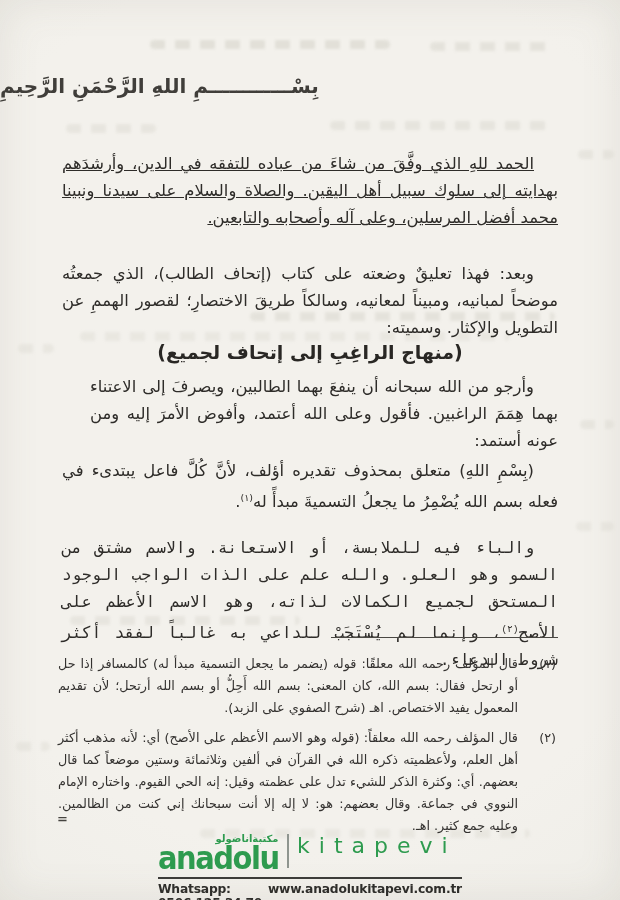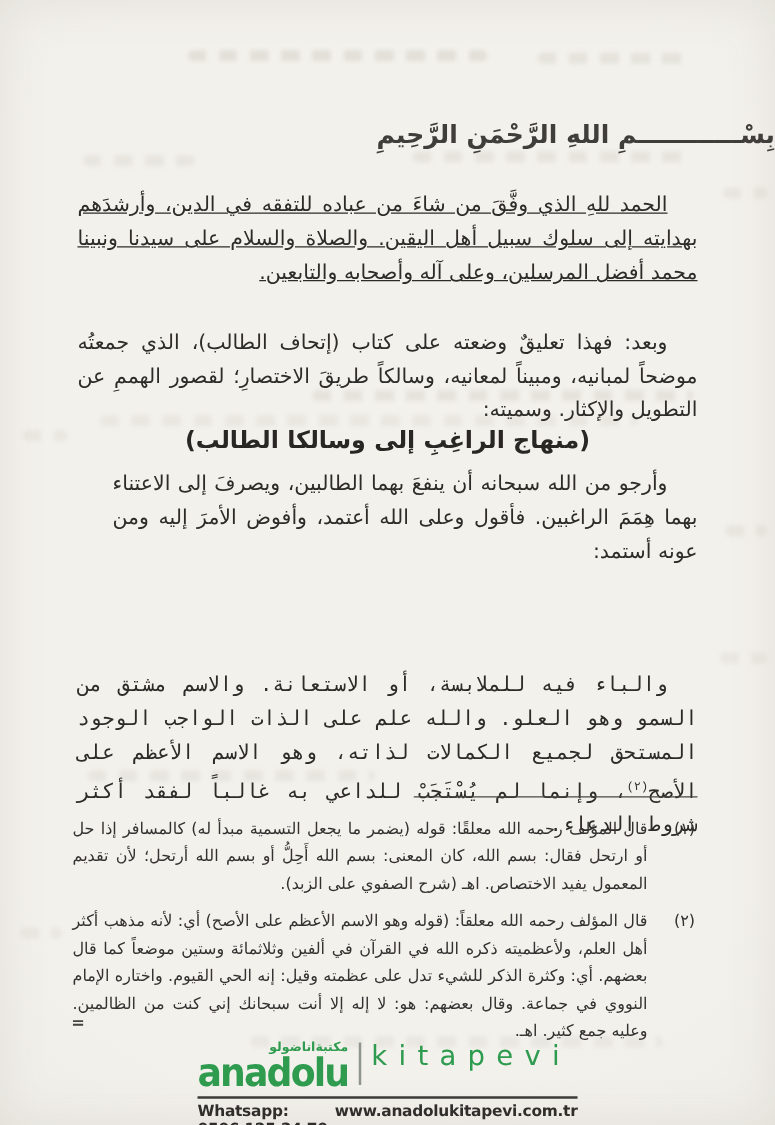--- a/index.html
+++ b/index.html
@@ -5,22 +5,22 @@
   html,body{margin:0;padding:0;}
   body{background:#777;font-family:"DejaVu Sans",sans-serif;}
   .page{
     position:relative;width:620px;height:900px;overflow:hidden;
     background:radial-gradient(ellipse 120% 90% at 50% 45%, #f3f1ec 55%, #ecebe5 92%, #e7e6df 100%);
     box-shadow:inset 0 0 40px rgba(120,115,100,.12);
   }
   
   .ar{direction:rtl;color:#2e2c29;}
   .bismillah{
-    position:absolute;top:74px;left:0;right:0;text-align:right;
-    font-size:20px;font-weight:bold;color:#403e3a;letter-spacing:-1px;margin-top:21px;
+    position:absolute;top:74px;left:0;right:0;text-align:left;
+    font-size:20px;font-weight:bold;color:#403e3a;letter-spacing:-1px;
   }
   .para{
     position:absolute;right:62px;left:62px;
     font-size:16.4px;line-height:27px;text-align:justify;text-indent:24px;
   }
   .book-title{
     position:absolute;right:62px;left:62px;text-align:center;
     font-size:19px;font-weight:bold;color:#292724;
   }
   sup.fnref{font-size:9.5px;vertical-align:6px;letter-spacing:0;}
@@ -85,24 +85,25 @@
   <div class="ghost" style="top:616px;left:70px;width:230px;opacity:.4;"></div>
   <div class="ghost" style="top:742px;left:16px;width:34px;opacity:.35;"></div>
   <div class="ghost" style="top:829px;left:200px;width:330px;opacity:.35;"></div>
 
   <div class="bismillah ar">بِسْــــــــــــمِ اللهِ الرَّحْمَنِ الرَّحِيمِ</div>
 
   <p class="para ar" style="top:134px;text-decoration:underline;">الحمد للهِ الذي وفَّقَ من شاءَ من عباده للتفقه في الدين، وأرشدَهم بهدايته إلى سلوك سبيل أهل اليقين. والصلاة والسلام على سيدنا ونبينا محمد أفضل المرسلين، وعلى آله وأصحابه والتابعين.</p>
 
   <p class="para ar" style="top:228px;margin-top:32px;">وبعد: فهذا تعليقٌ وضعته على كتاب (إتحاف الطالب)، الذي جمعتُه موضحاً لمبانيه، ومبيناً لمعانيه، وسالكاً طريقَ الاختصارِ؛ لقصور الهممِ عن التطويل والإكثار. وسميته:</p>
 
-  <div class="book-title ar" style="top:341px;">(منهاج الراغِبِ إلى وسالكا الطالب)</div>
+  <div class="book-title ar" style="top:341px;">(منهاج الراغِبِ إلى إتحاف لجميع)</div>
 
   <p class="para ar" style="top:357px;margin-left:28px;">وأرجو من الله سبحانه أن ينفعَ بهما الطالبين، ويصرفَ إلى الاعتناء بهما هِمَمَ الراغبين. فأقول وعلى الله أعتمد، وأفوض الأمرَ إليه ومن عونه أستمد:</p>
 
+  <p class="para ar" style="top:441px;"><span>(بِسْمِ اللهِ) متعلق بمحذوف تقديره أؤلف، لأنَّ كُلَّ فاعل يبتدىء في فعله بسم الله يُضْمِرُ ما يجعلُ التسميةَ مبدأً له</span><sup class="fnref">(١)</sup><span>.</span></p>
 
   <p class="para ar" style="top:519px;font-family:Liberation Mono, monospace;"><span>والباء فيه للملابسة، أو الاستعانة. والاسم مشتق من السمو وهو العلو. والله علم على الذات الواجب الوجود المستحق لجميع الكمالات لذاته، وهو الاسم الأعظم على الأصح</span><sup class="fnref">(٢)</sup><span>، وإنما لم يُسْتَجَبْ للداعي به غالباً لفقد أكثر شروط الدعاء.</span></p>
 
   <div class="fn-sep"></div>
 
   <div class="footnotes">
     <div class="fn">
       <span class="fn-marker">(١)</span>
       <span>قال المؤلف رحمه الله معلقًا: قوله (يضمر ما يجعل التسمية مبدأ له) كالمسافر إذا حل أو ارتحل فقال: بسم الله، كان المعنى: بسم الله أَحِلُّ أو بسم الله أرتحل؛ لأن تقديم المعمول يفيد الاختصاص. اهـ (شرح الصفوي على الزبد).</span>
     </div>

